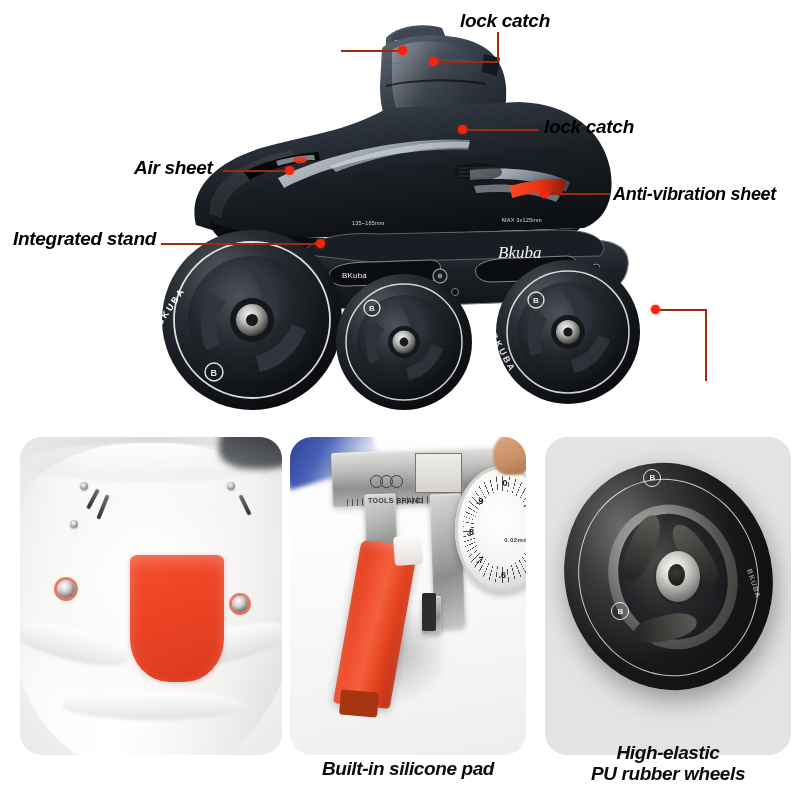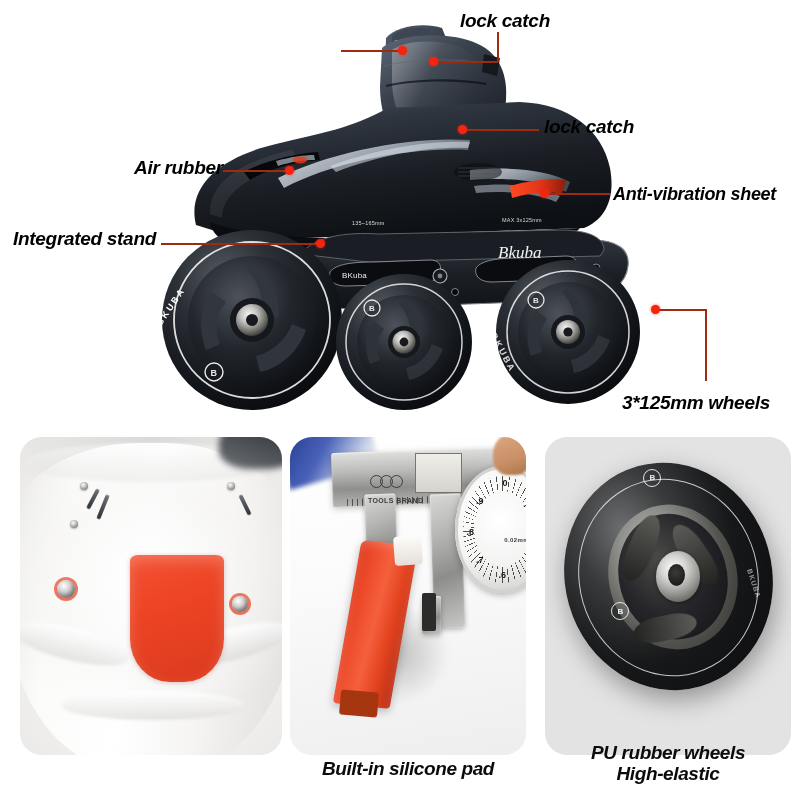--- a/index.html
+++ b/index.html
@@ -569,27 +569,26 @@
 
   <div class="leader leader-h" style="left:656px; top:309px; width:51px;"></div>
   <div class="leader leader-v" style="left:705px; top:309px; height:72px;"></div>
   <div class="dot" style="left:651px; top:305px; width:9px; height:9px;"></div>
 
 
   <div class="callout-label" style="left:460px; top:10px; font-size:19px;">lock catch</div>
 
   <div class="callout-label" style="left:544px; top:116px; font-size:19px;">lock catch</div>
 
-  <div class="callout-label" style="left:134px; top:157px; font-size:19px;">Air rubber</div>
+  <div class="callout-label" style="left:134px; top:157px; font-size:19px;">Air sheet</div>
 
   <div class="callout-label" style="left:613px; top:184px; font-size:18px;">Anti-vibration sheet</div>
 
   <div class="callout-label" style="left:13px;  top:228px; font-size:19px;">Integrated stand</div>
 
-  <div class="callout-label" style="left:622px; top:392px; font-size:19px;">3*125mm wheels</div>
 
   <div class="panels">
 
     <div class="panel panel-1">
       <div class="shell-bg"></div>
       <div class="shell-body"></div>
 
       <div class="shell-ridge" style="left:-4%;  top:60%; width:46%; height:10%; transform:rotate(14deg);"></div>
       <div class="shell-ridge" style="left:58%;  top:60%; width:46%; height:10%; transform:rotate(-14deg);"></div>
       <div class="shell-ridge" style="left:16%;  top:80%; width:70%; height:9%;"></div>
@@ -669,18 +668,18 @@
         <div class="wheel-bearing" style="left:45%; top:36%; width:18%; height:16%;"></div>
         <div class="wheel-bearing-core" style="left:50%; top:40%; width:7%; height:7%;"></div>
 
         <div class="wheel-badge" style="left:40%; top:10%; width:16px; height:16px;">B</div>
         <div class="wheel-badge" style="left:27%; top:52%; width:16px; height:16px;">B</div>
         <div class="wheel-sidetext" style="right:9%; top:45%;">BKUBA</div>
       </div>
     </div>
 
     <div class="panel-caption" style="left:545px; top:310px; width:246px; font-size:19px;">
+      <div>High-elastic</div>
       <div>PU rubber wheels</div>
-      <div>High-elastic</div>
     </div>
 
   </div>
 </div>
 
 </body></html>

